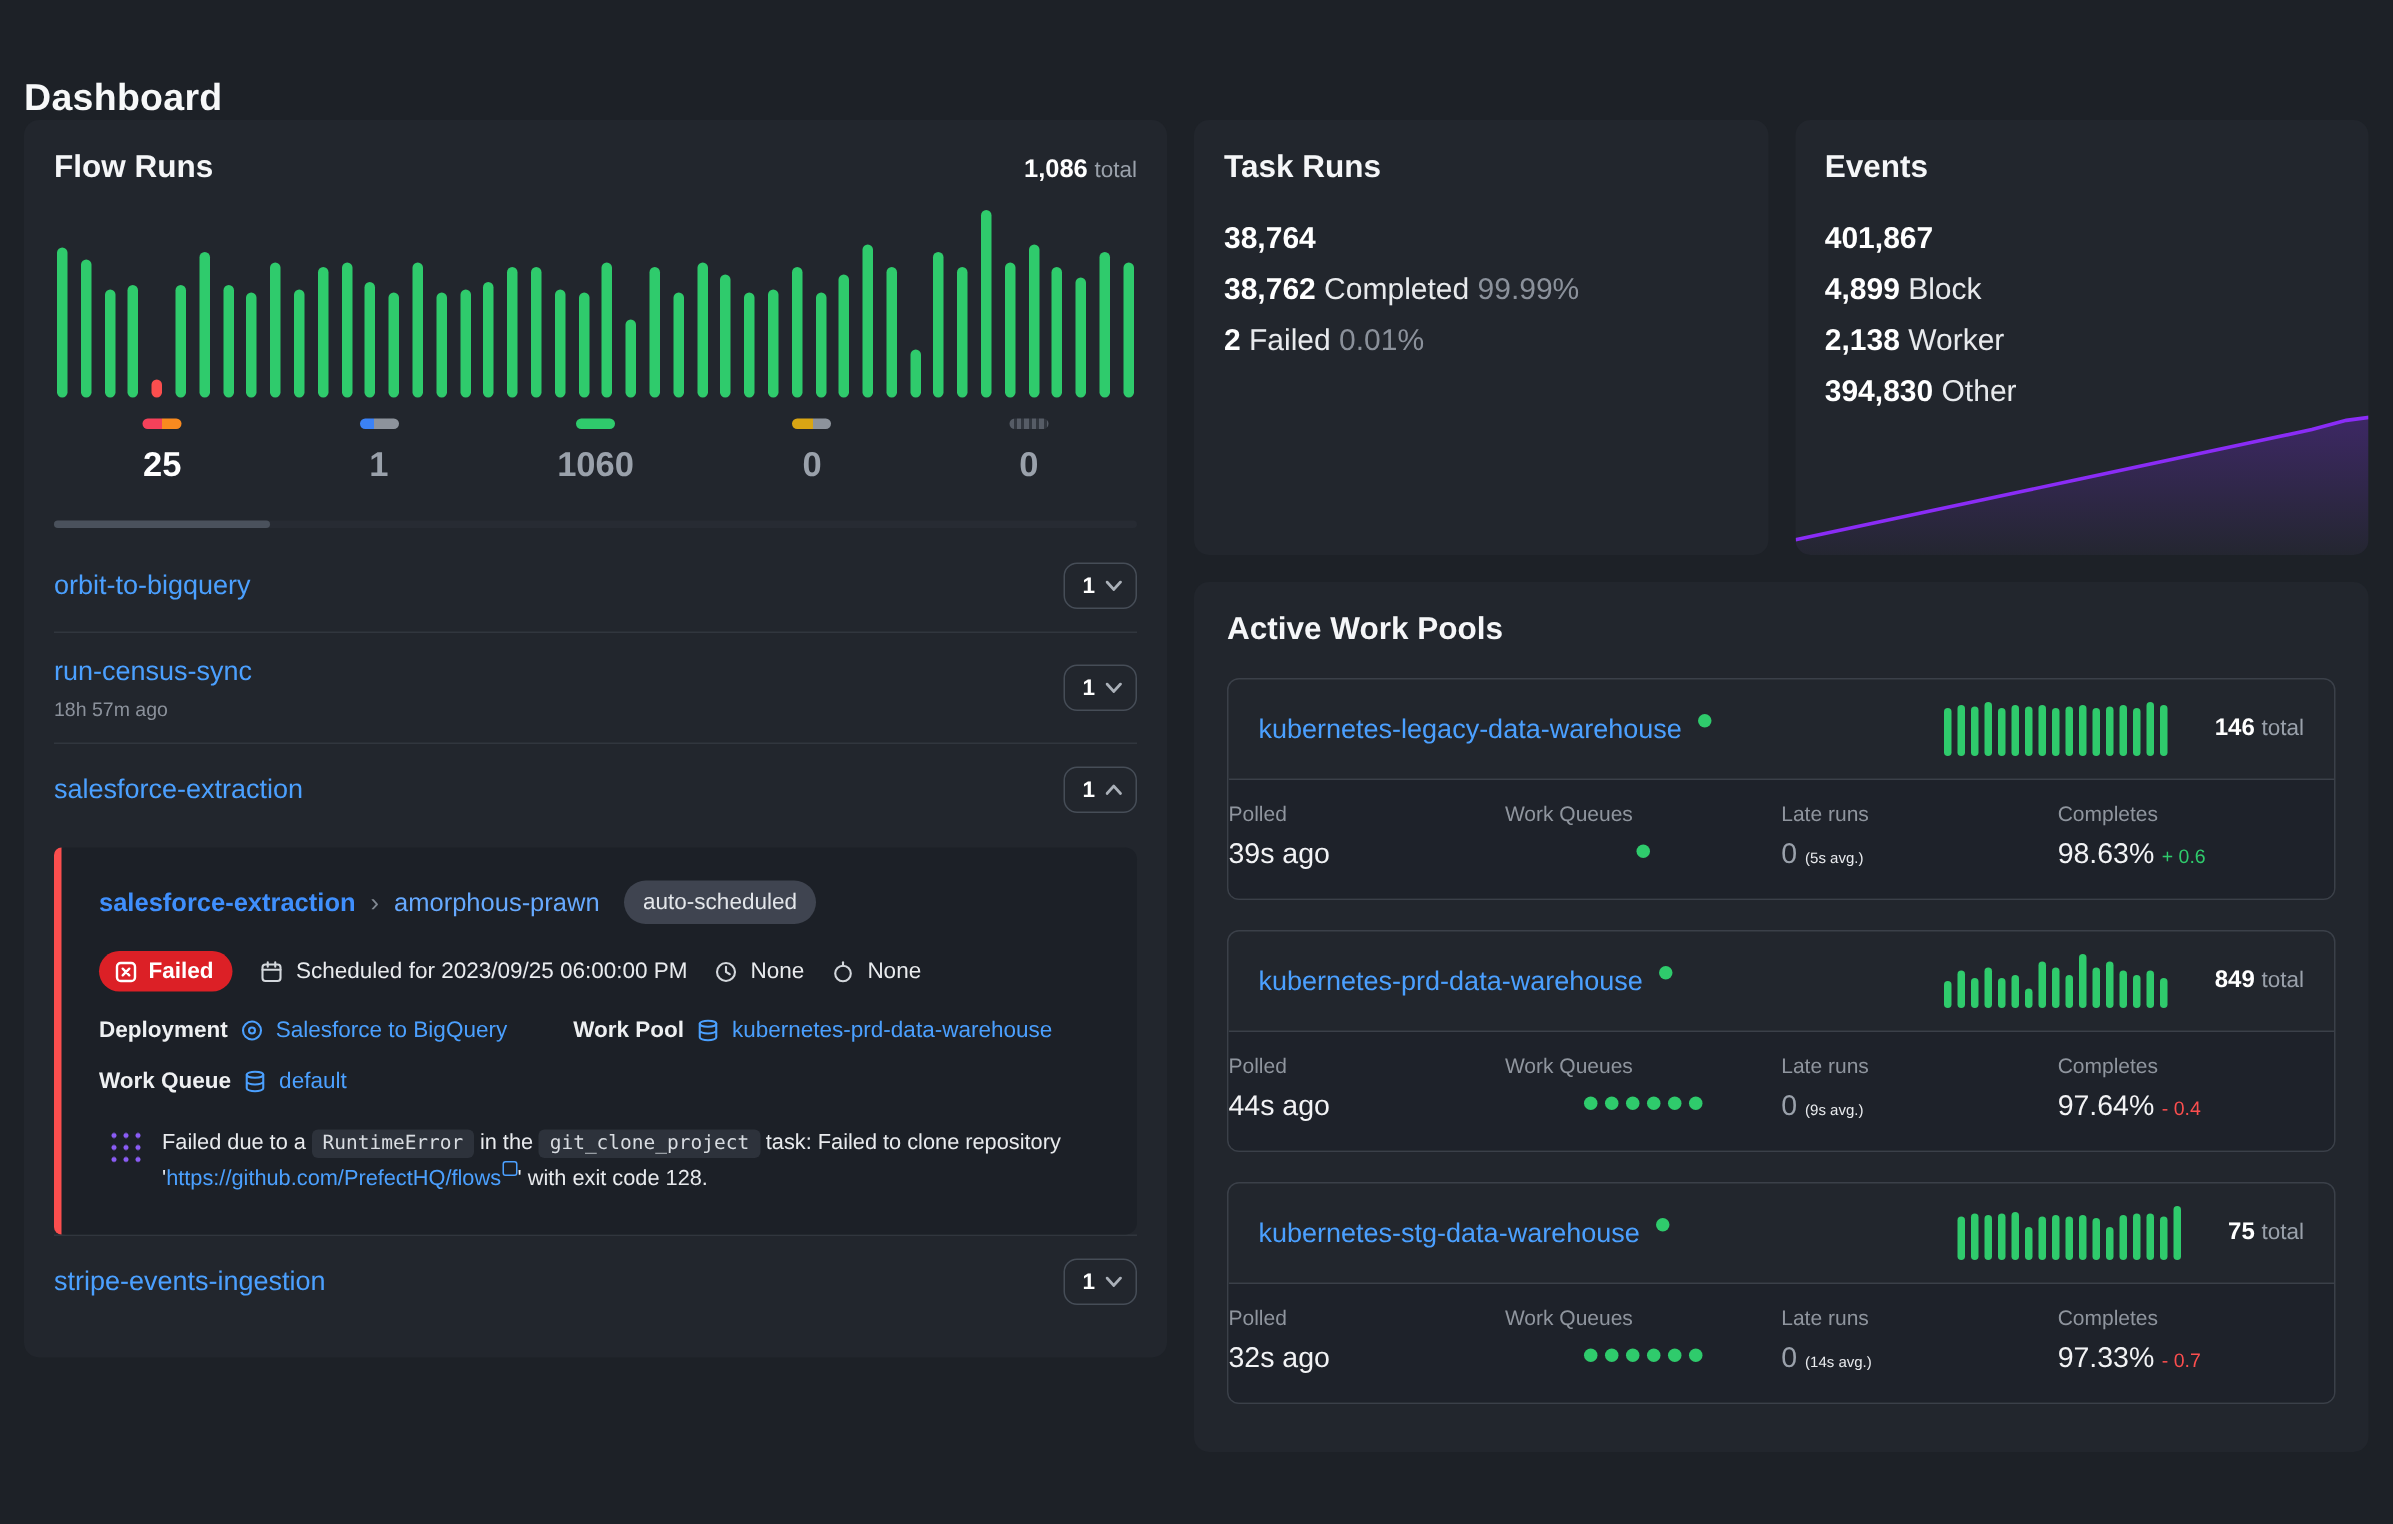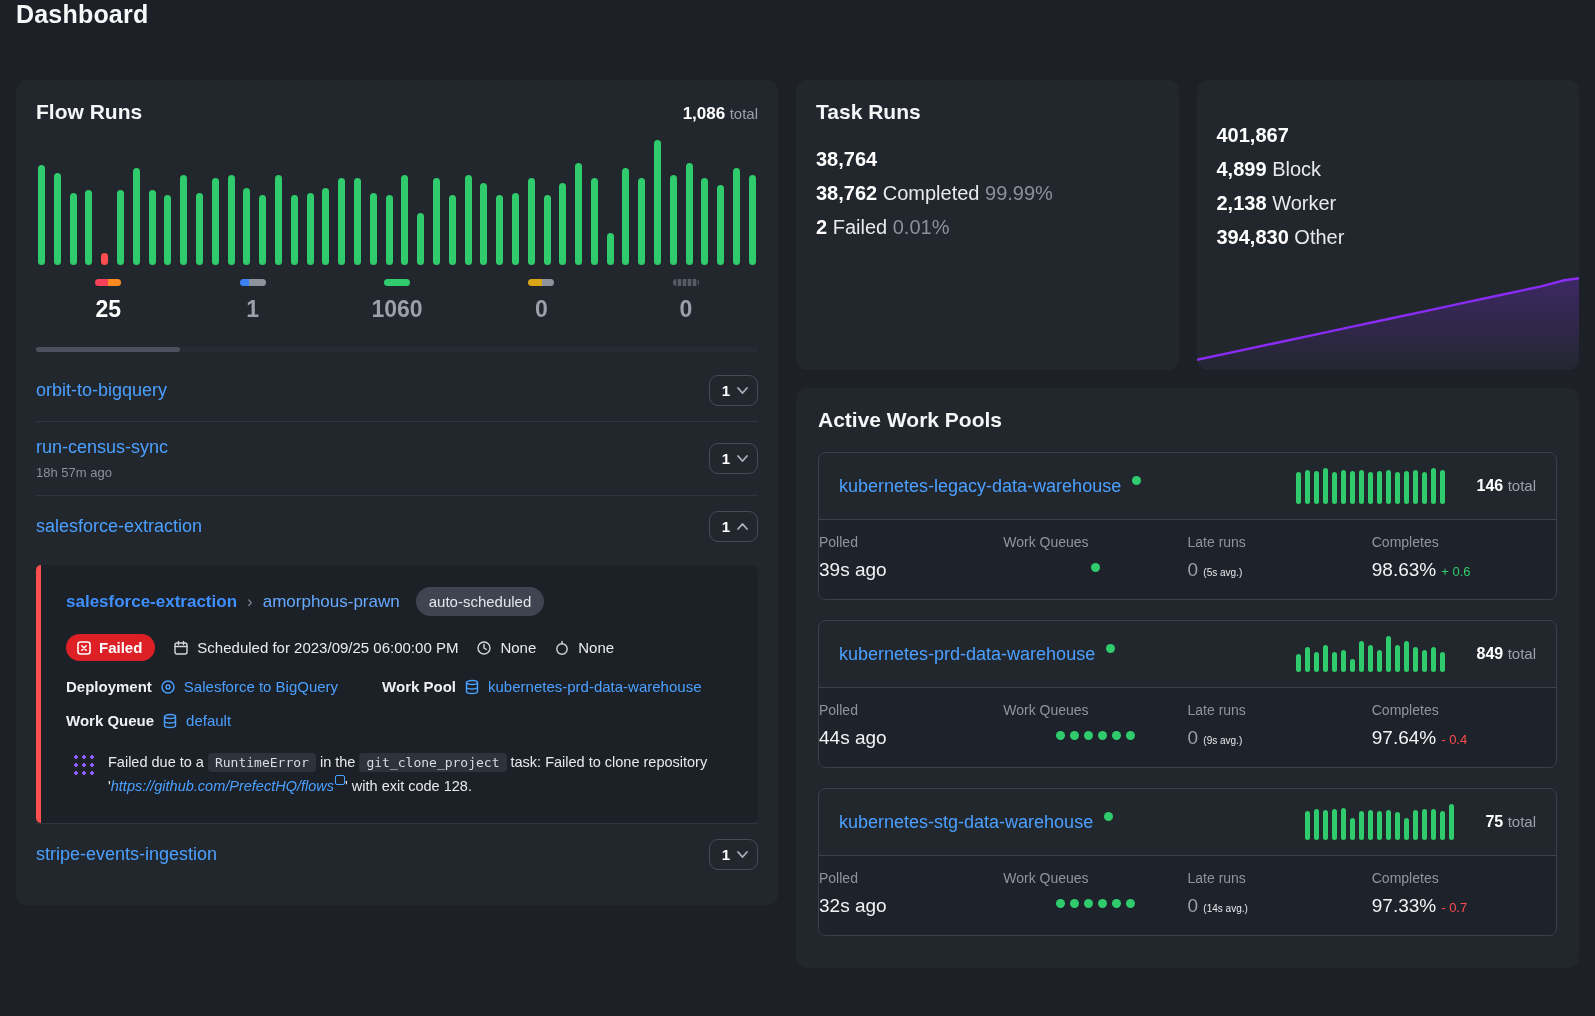--- a/index.html
+++ b/index.html
@@ -1,20 +1,20 @@
 <!DOCTYPE html>
 <html><head>
 <meta charset="utf-8">
 <style>
   * { margin:0; padding:0; box-sizing:border-box; }
   html,body { width:1595px; height:1016px; background:#1d2127; font-family:"Liberation Sans",sans-serif; color:#e8eaed; overflow:hidden; }
   .page { padding:0 16px; }
 
   
-  .topbar { height:80px; display:flex; align-items:flex-start; justify-content:space-between; }
+  .topbar { height:80px; display:flex; align-items:flex-end; justify-content:space-between; }
   .title { font-size:25px; font-weight:bold; color:#f7f8f9; letter-spacing:.2px; }
   .controls { display:flex; gap:12px; align-items:center; }
   .tag-select { width:393px; height:47px; background:#16181d; border:1px solid #3d434c; border-radius:8px;
     display:flex; align-items:center; justify-content:space-between; padding:0 14px 0 16px; font-size:17px; color:#eceef1; cursor:pointer; }
   .updown { width:14px; height:20px; color:#aab0b8; }
   .range-group { display:flex; background:#16181d; border-radius:8px; overflow:hidden; height:47px; }
   .range-btn { min-width:66px; padding:0 18px; display:flex; align-items:center; justify-content:center; font-size:17px; color:#f1f2f4; cursor:pointer; }
   .range-btn.selected { background:#4a5365; font-weight:bold; }
 
   
@@ -67,21 +67,21 @@
   .kv-row { display:flex; align-items:center; gap:8px; margin-top:17px; font-size:15px; flex-wrap:wrap; }
   .kv-label { font-weight:bold; color:#eef0f2; }
   .kv-gap { width:28px; }
   .icon-blue { color:#4ba0ff; }
   .kv-link { color:#4ba0ff; font-size:15px; cursor:pointer; }
   .error-row { display:flex; gap:14px; margin-top:22px; padding-left:6px; }
   .dots-icon { width:22px; height:22px; flex:none; margin-top:2px;
     background-image:radial-gradient(#8b5cf6 1.6px, transparent 1.8px); background-size:8px 8px; background-position:0 0; }
   .err-text { font-size:14.5px; color:#e8eaed; line-height:1.65; max-width:620px; }
   .code-chip { font-family:"DejaVu Sans Mono","Liberation Mono",monospace; font-size:13px; background:#2d323b; color:#d8dce1; border-radius:4px; padding:2px 7px; }
-  .err-link { color:#4ba0ff;font-style:italic; }
+  .err-link { color:#4ba0ff; }
   .ext { display:inline-block; width:10px; height:10px; border:1px solid #4ba0ff; border-radius:2px; position:relative; top:-6px; margin-left:1px; }
 
   
   .right-col { display:flex; flex-direction:column; gap:18px; }
   .kpi-row { display:grid; grid-template-columns:1fr 1fr; gap:18px; }
   .kpi-panel { height:290px; position:relative; overflow:hidden; }
   .big-num { margin-top:24px; font-size:20px; font-weight:bold; color:#fff; }
   .kpi-line { margin-top:11px; font-size:20px; color:#e8eaed; }
   .kpi-line b { color:#fff; }
   .kpi-line .dim { color:#8b919b; }
@@ -339,20 +339,21 @@
             <span class="dim">99.99%</span>
           </div>
           <div class="kpi-line">
             <b>2</b>
             <span>Failed</span>
             <span class="dim">0.01%</span>
           </div>
         </div>
 
         <div class="panel kpi-panel">
+          <h2>Events</h2>
           <div class="big-num">401,867</div>
           <div class="kpi-line"><b>4,899</b> <span>Block</span></div>
           <div class="kpi-line"><b>2,138</b> <span>Worker</span></div>
           <div class="kpi-line"><b>394,830</b> <span>Other</span></div>
           <svg class="spark" viewBox="0 0 100 100" preserveAspectRatio="none">
             <defs>
               <linearGradient id="purpleFill" x1="0" y1="0" x2="0" y2="1">
                 <stop offset="0" stop-color="#7c2de6" stop-opacity="0.30"></stop>
                 <stop offset="1" stop-color="#7c2de6" stop-opacity="0.02"></stop>
               </linearGradient>

